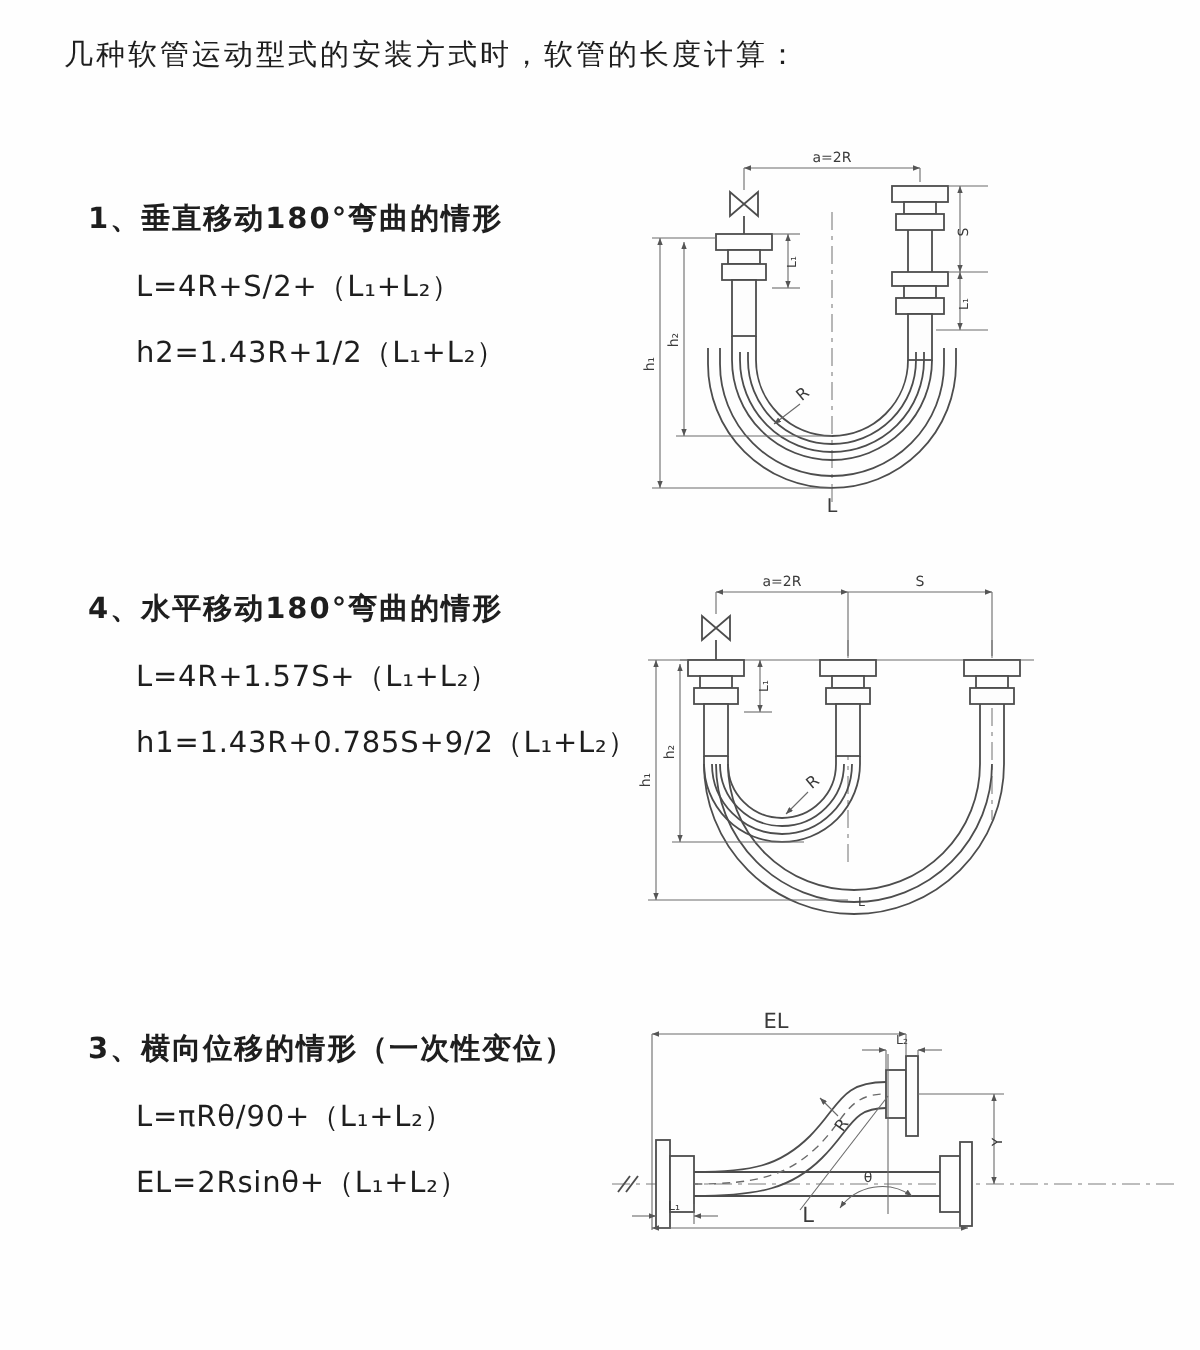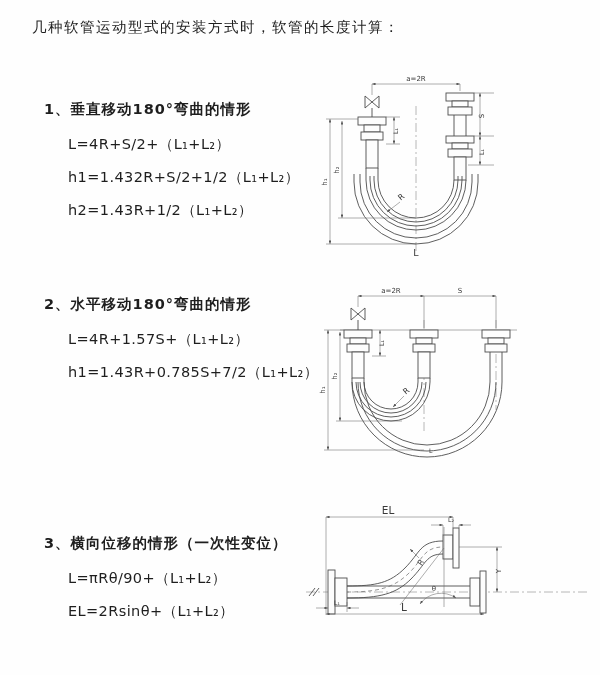--- a/index.html
+++ b/index.html
@@ -4,21 +4,21 @@
 <style>
   html,body{margin:0;padding:0}
   body{
     width:600px;height:675px;position:relative;overflow:hidden;
     background:#fefefe;color:#1e1e1e;
     font-family:"DejaVu Sans","Liberation Sans",sans-serif;
   }
   .abs{position:absolute}
   .title{left:32px;top:18px;font-size:14.5px;font-weight:400;letter-spacing:1.5px;white-space:nowrap}
   .section{left:44px;width:270px}
-  .sec1{top:100px}.sec2{top:295px}.sec3{top:534px}
+  .sec1{top:100px}.sec2{top:295px}.sec3{top:515px}
   .sec-heading{font-size:14.5px;font-weight:700;letter-spacing:1px;white-space:nowrap}
   .formulas{margin:9px 0 0 24px;font-size:14.5px;font-weight:400;letter-spacing:.4px}
   .formula{line-height:33px;white-space:nowrap}
   svg{position:absolute;overflow:visible}
   .d1{left:312px;top:70px}.d2{left:312px;top:282px}.d3{left:298px;top:495px}
   svg text{font-family:"DejaVu Sans","Liberation Sans",sans-serif;fill:#3a3a3a}
   .ln{stroke:#4d4d4d;fill:none;stroke-width:.9}
   .fl{stroke:#4d4d4d;fill:#fdfdfd;stroke-width:.9}
   .dm{stroke:#6a6a6a;fill:none;stroke-width:.55}
   .cl{stroke:#7d7d7d;fill:none;stroke-width:.55;stroke-dasharray:9 3 2 3}
@@ -27,21 +27,20 @@
 </style>
 </head>
 <body>
 
 <div class="abs title">几种软管运动型式的安装方式时，软管的长度计算：</div>
 
 <section class="abs section sec1">
   <div class="sec-heading">1、垂直移动180°弯曲的情形</div>
   <div class="formulas">
     <div class="formula">L=4R+S/2+（L₁+L₂）</div>
-    <div class="formula">h1=1.432R+S/2+1/2（L₁+L₂）</div>
     <div class="formula">h2=1.43R+1/2（L₁+L₂）</div>
   </div>
 </section>
 
 <svg class="d1" width="290" height="190" viewBox="0 0 290 190">
   <defs>
     <pattern id="hp1" width="4" height="4" patternUnits="userSpaceOnUse">
       <path d="M0,0 L4,4 M4,0 L0,4" stroke="#6b6b6b" stroke-width="0.5"></path>
     </pattern>
     <marker id="me1" markerWidth="7" markerHeight="5" refX="6.5" refY="2.5" orient="auto">
@@ -128,24 +127,24 @@
 
   <g>
     <line class="dm" x1="88" y1="132" x2="75" y2="142" marker-end="url(#me1)"></line>
     <text class="t8" x="91" y="129" text-anchor="middle" transform="rotate(-40 91 129)">R</text>
   </g>
 
   <text class="t9" x="104" y="186" text-anchor="middle">L</text>
 </svg>
 
 <section class="abs section sec2">
-  <div class="sec-heading">2、水平移动180°弯曲的情形</div>
+  <div class="sec-heading">4、水平移动180°弯曲的情形</div>
   <div class="formulas">
     <div class="formula">L=4R+1.57S+（L₁+L₂）</div>
-    <div class="formula">h1=1.43R+0.785S+7/2（L₁+L₂）</div>
+    <div class="formula">h1=1.43R+0.785S+9/2（L₁+L₂）</div>
   </div>
 </section>
 
 <svg class="d2" width="290" height="178" viewBox="0 0 290 178">
   <defs>
     <pattern id="hp2" width="4" height="4" patternUnits="userSpaceOnUse">
       <path d="M0,0 L4,4 M4,0 L0,4" stroke="#6b6b6b" stroke-width="0.5"></path>
     </pattern>
     <marker id="me2" markerWidth="7" markerHeight="5" refX="6.5" refY="2.5" orient="auto">
         <path d="M0,0 L6.5,2.5 L0,5 z" fill="#555"></path>

